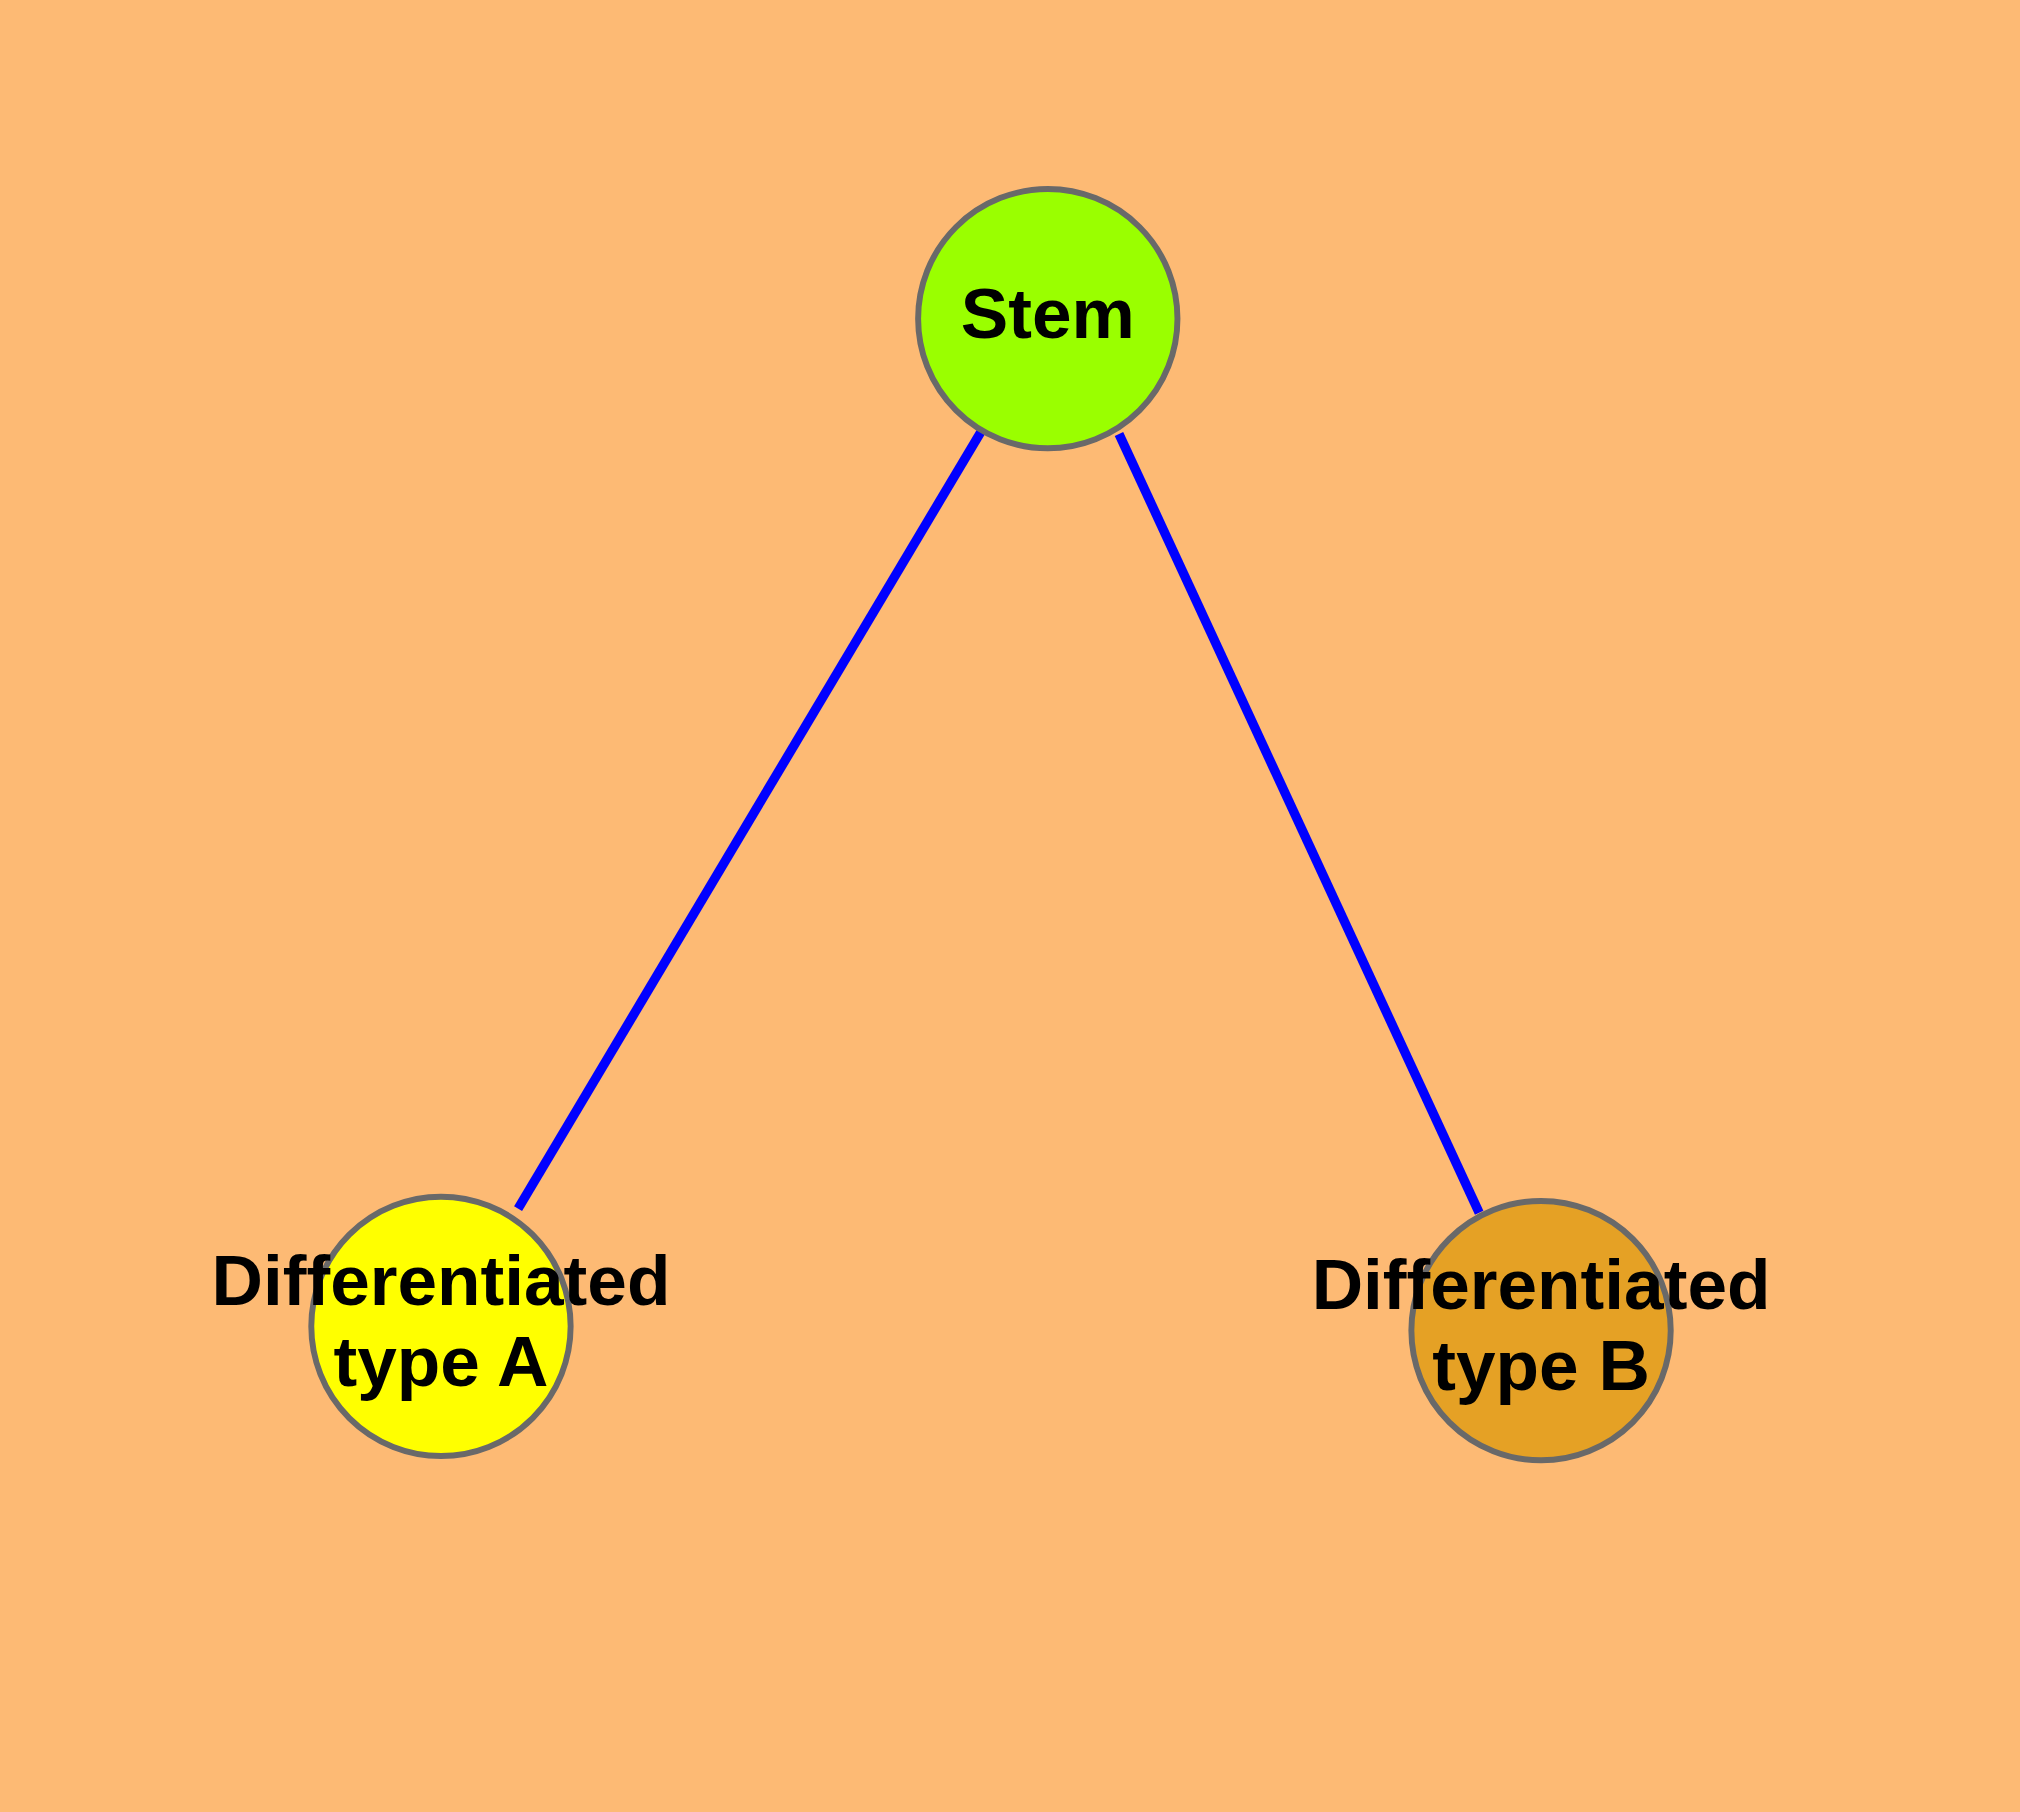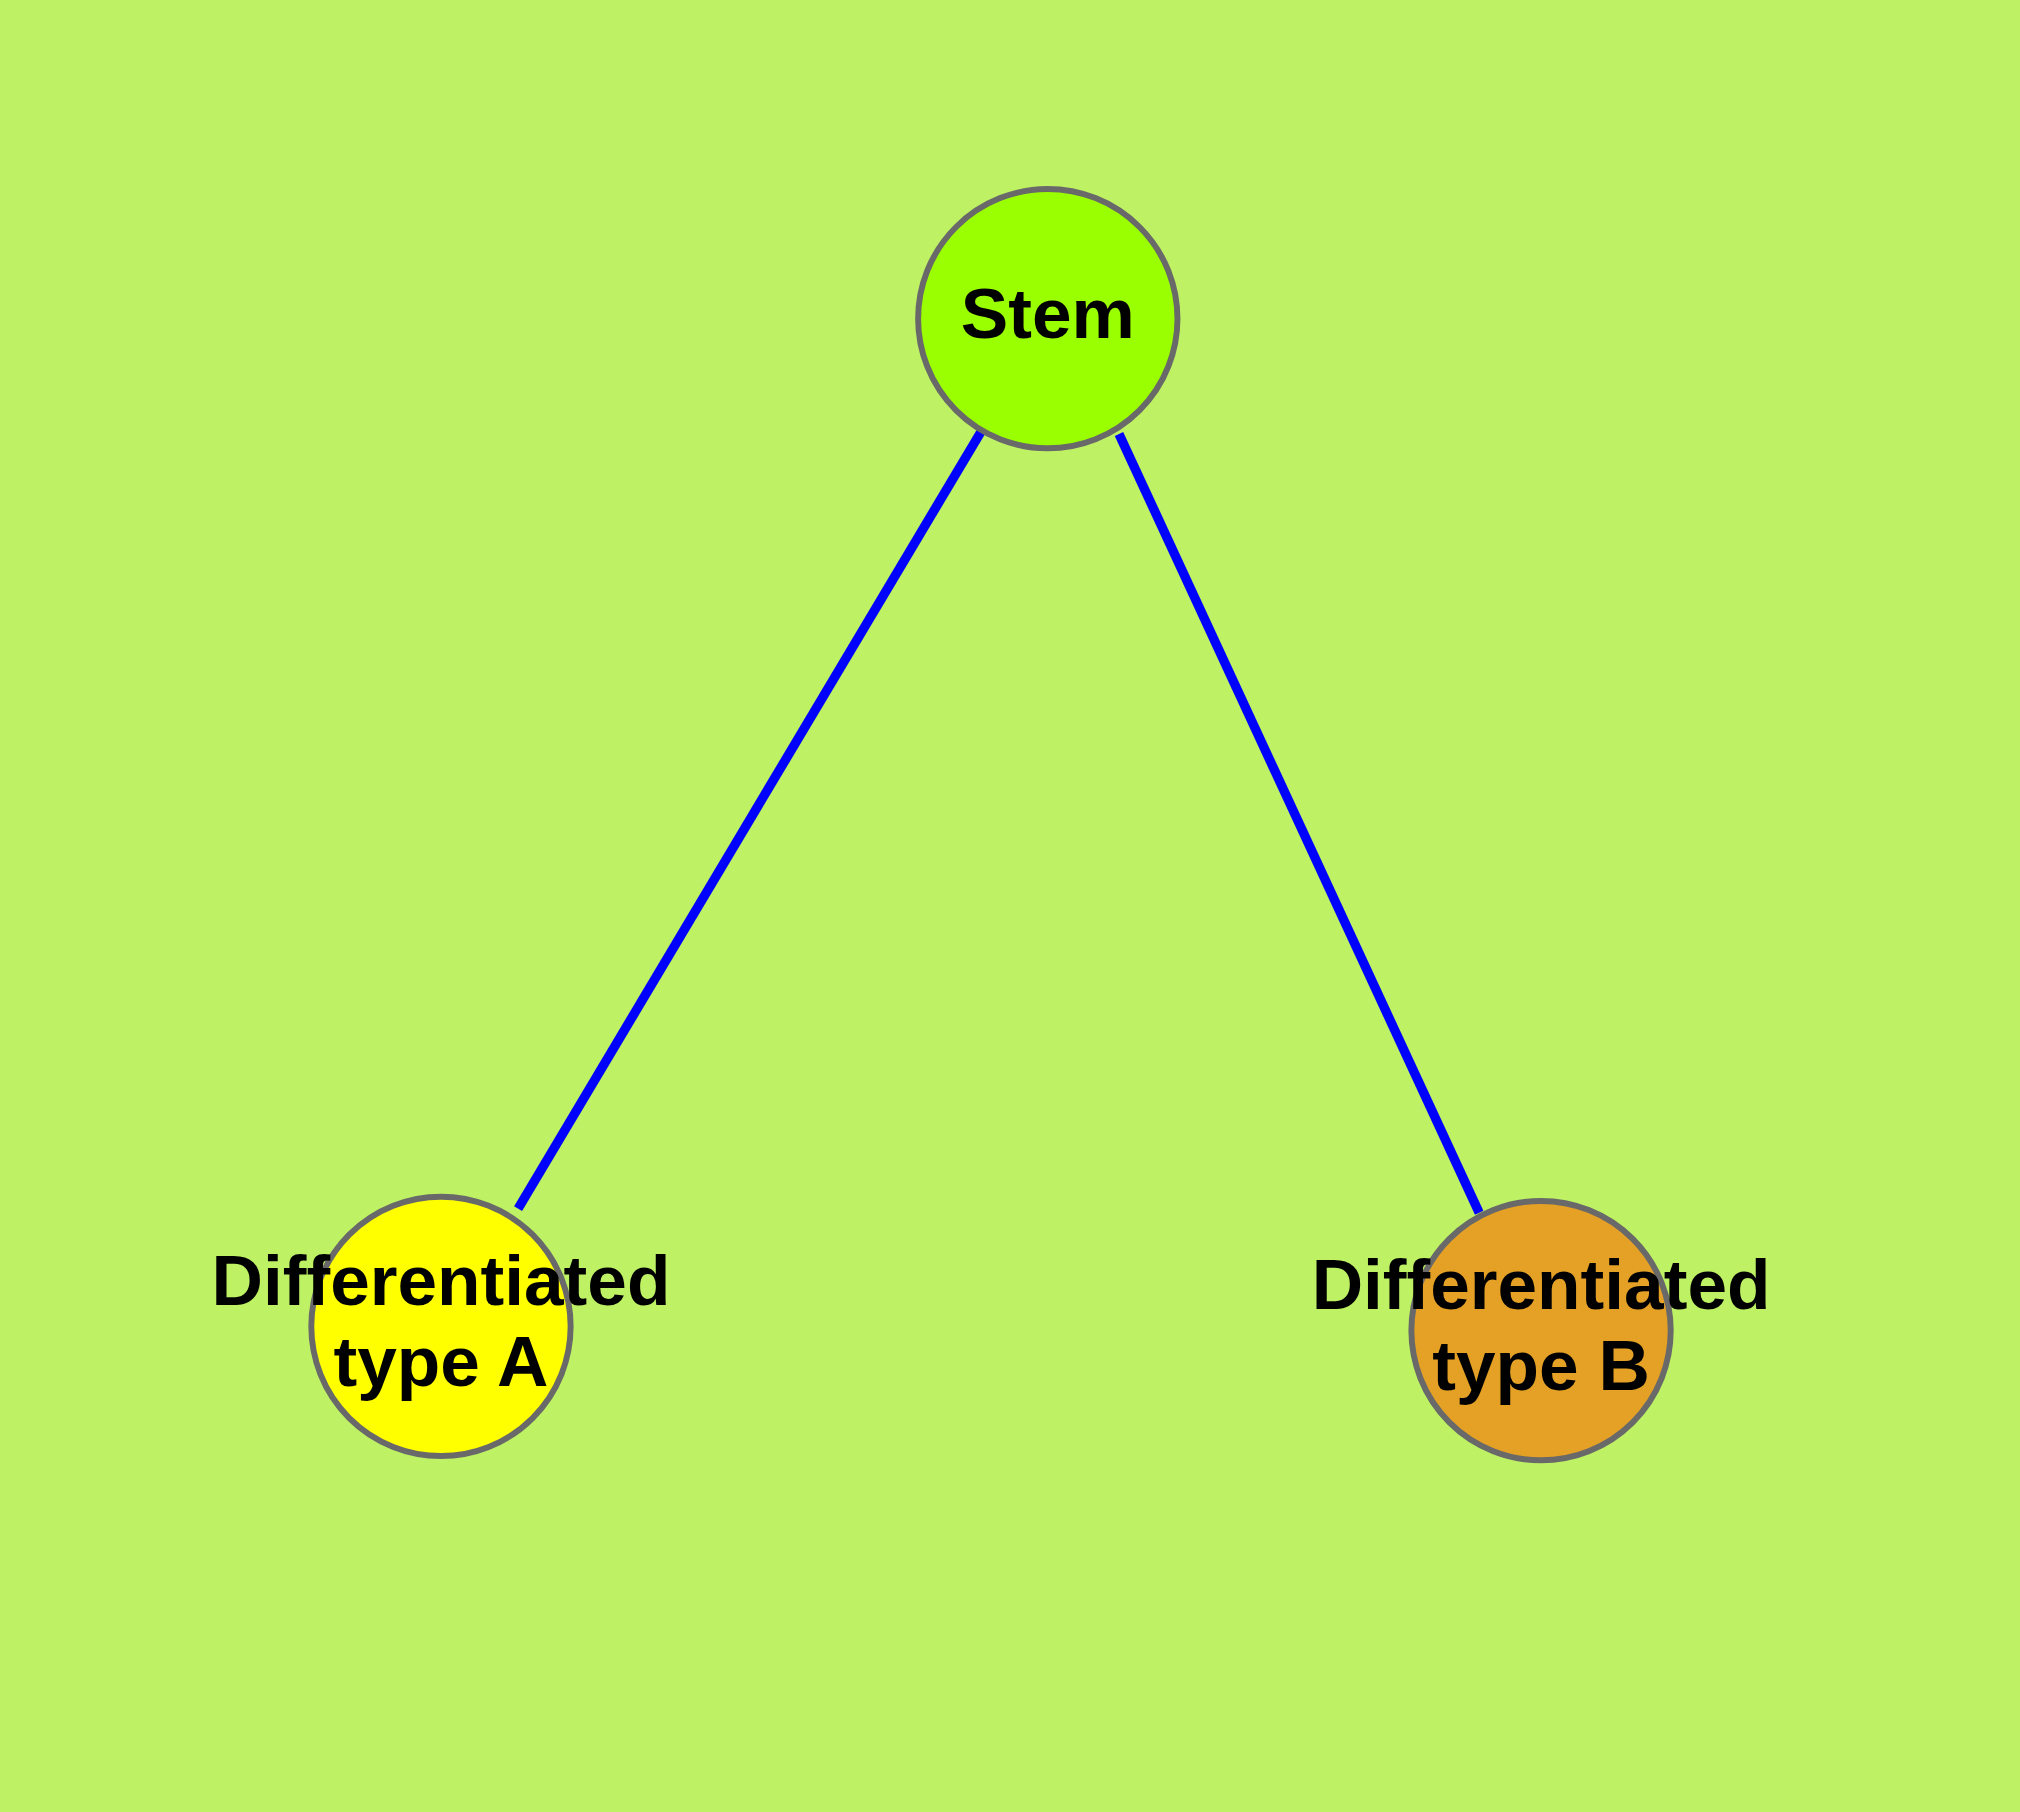--- a/index.html
+++ b/index.html
@@ -32,21 +32,21 @@
     font-weight: bold;
     fill: #000000;
     text-anchor: middle;
     dominant-baseline: middle;
     white-space: pre;
   }
 </style>
 </head>
 <body style="background: rgb(204, 204, 250);">
 
-<div id="graph-canvas" style="background: #bef264;">
+<div id="graph-canvas" style="background: #fdba74;">
   <svg id="graph-svg" viewBox="0 0 2384 2138" xmlns="http://www.w3.org/2000/svg">
     <g id="edges-layer">
         <line x1="1158" y1="508" x2="611" y2="1426" stroke="#0000ff" stroke-width="11" stroke-linecap="butt"></line>
         <line x1="1320" y1="512" x2="1745" y2="1431" stroke="#0000ff" stroke-width="11" stroke-linecap="butt"></line>
       </g>
     <g id="nodes-layer">
         <g>
           <circle cx="1236" cy="376" r="153" fill="#9aff00" stroke="#696969" stroke-width="7"></circle>
           <text class="node-label" x="1236" y="376" font-size="84" font-weight="bold" fill="#000000"><tspan x="1236" dy="0">Stem</tspan></text>
         </g>

